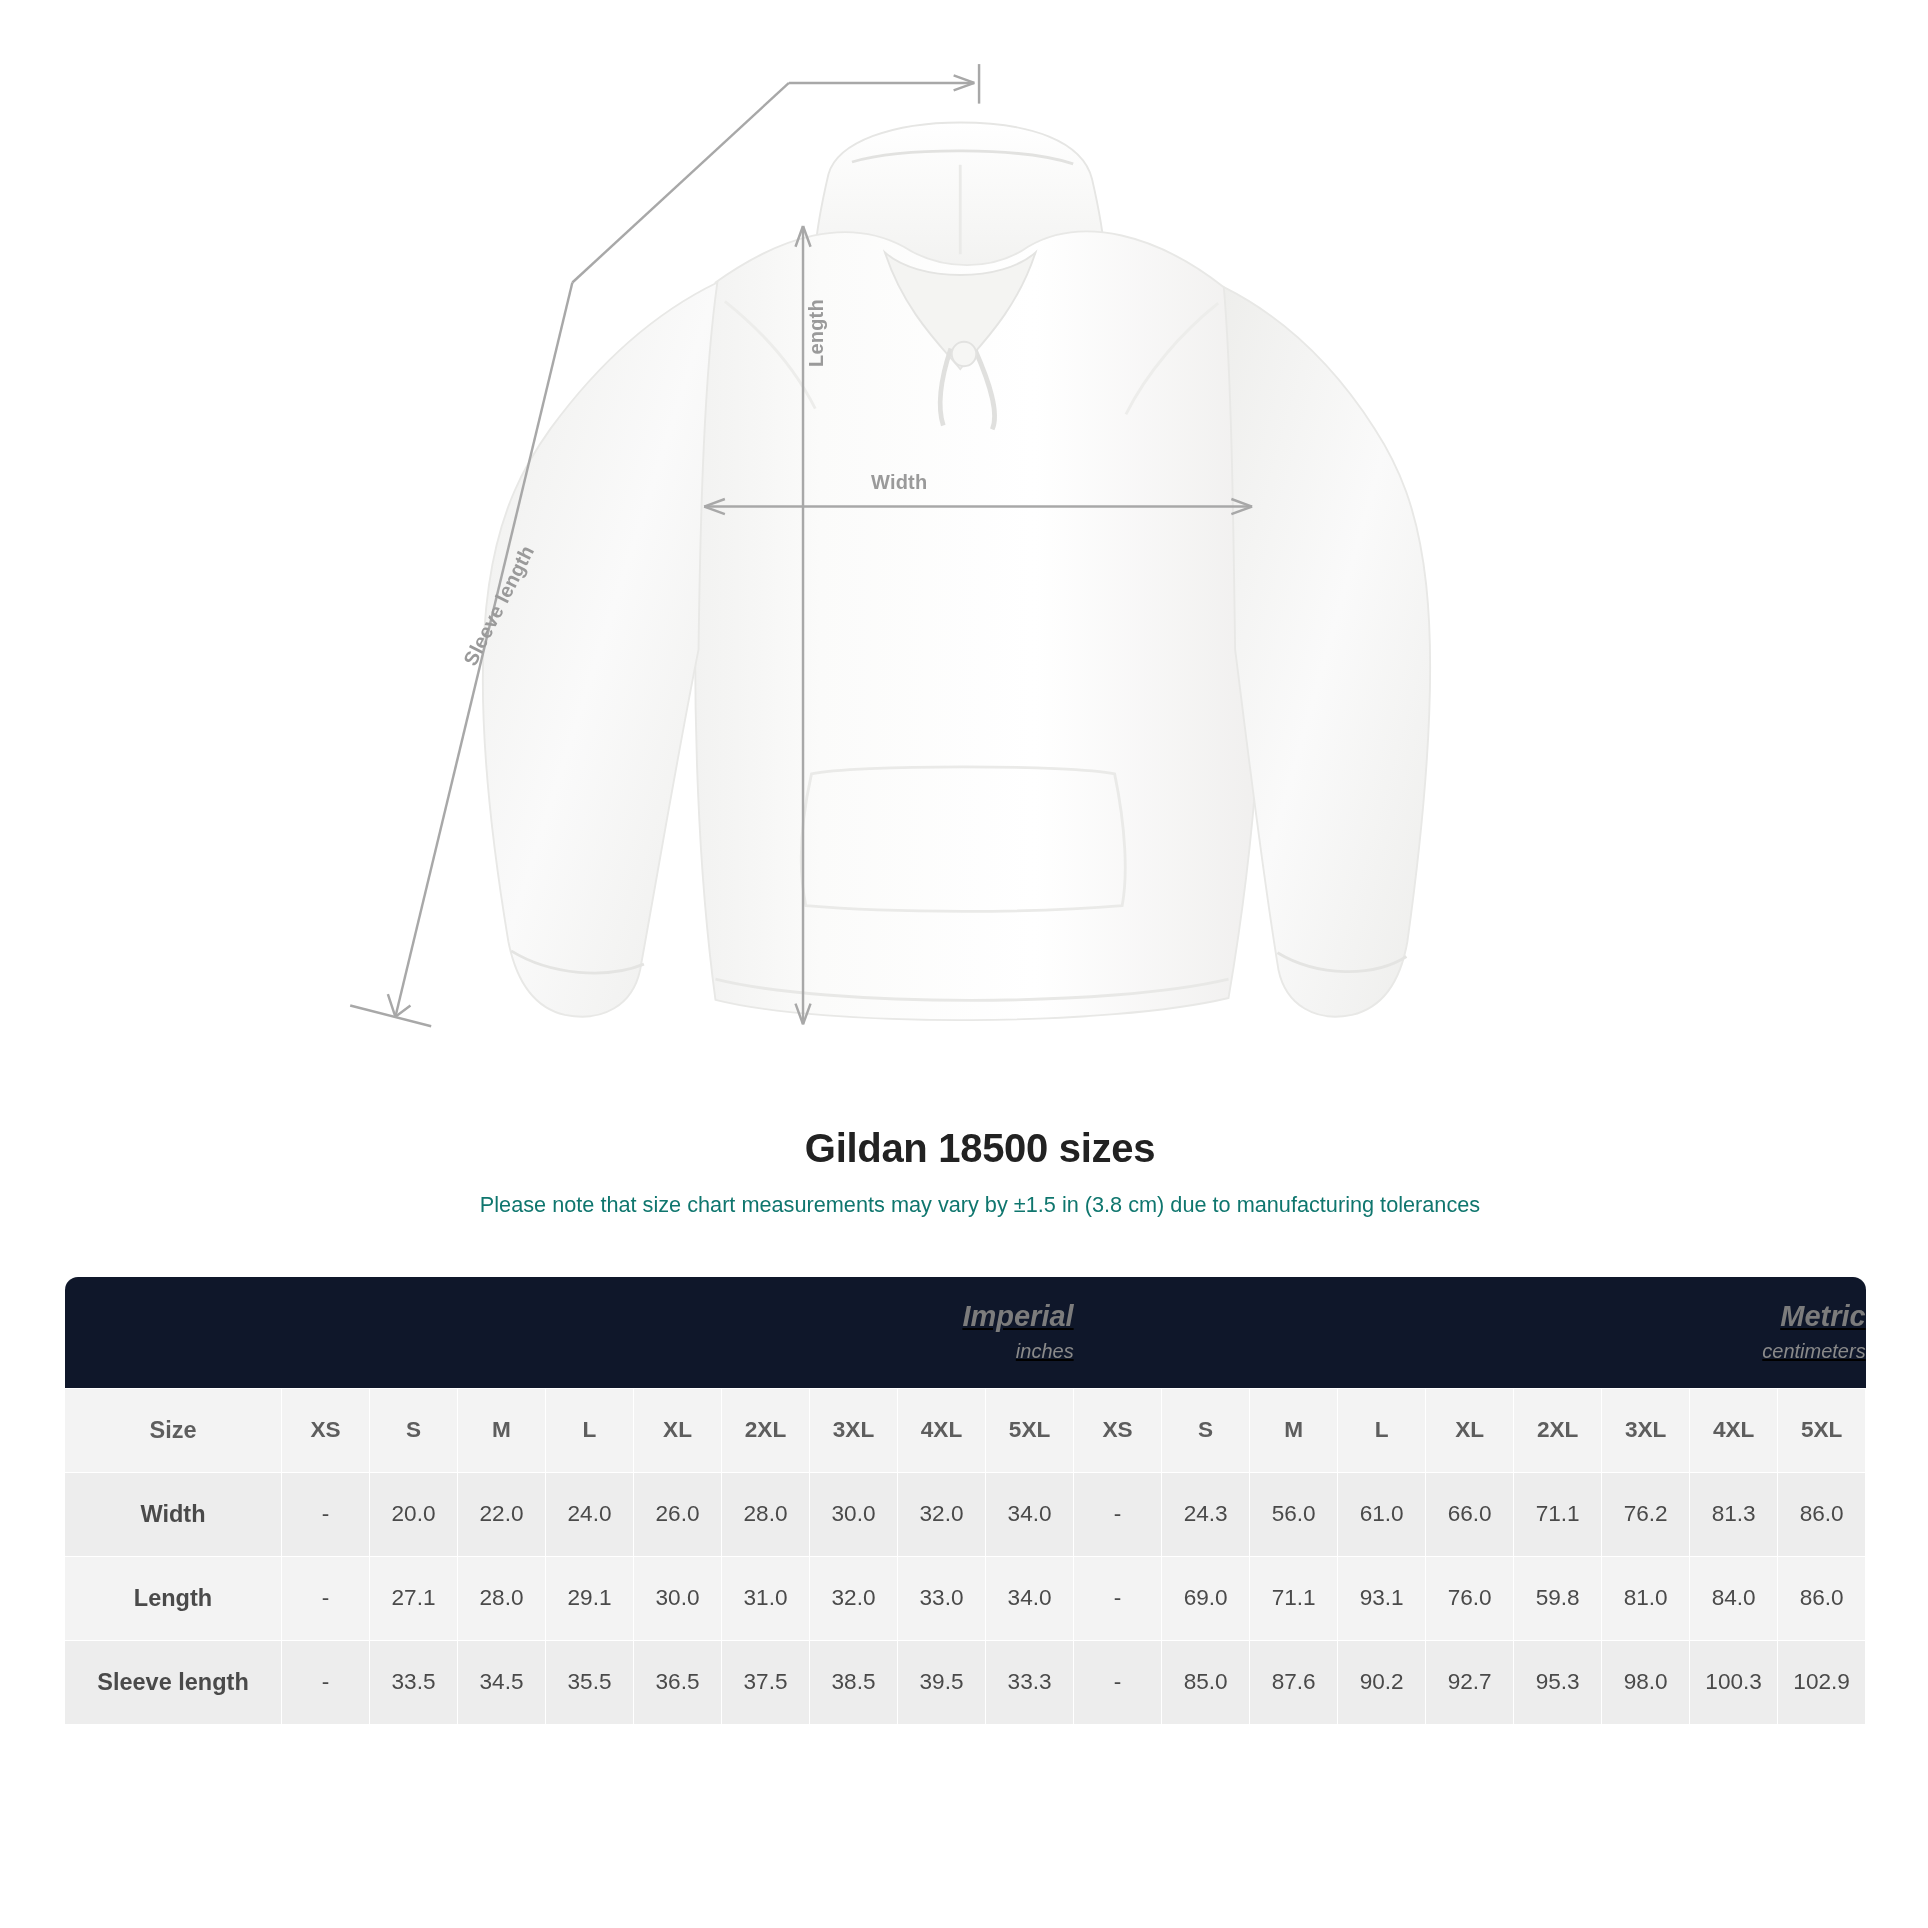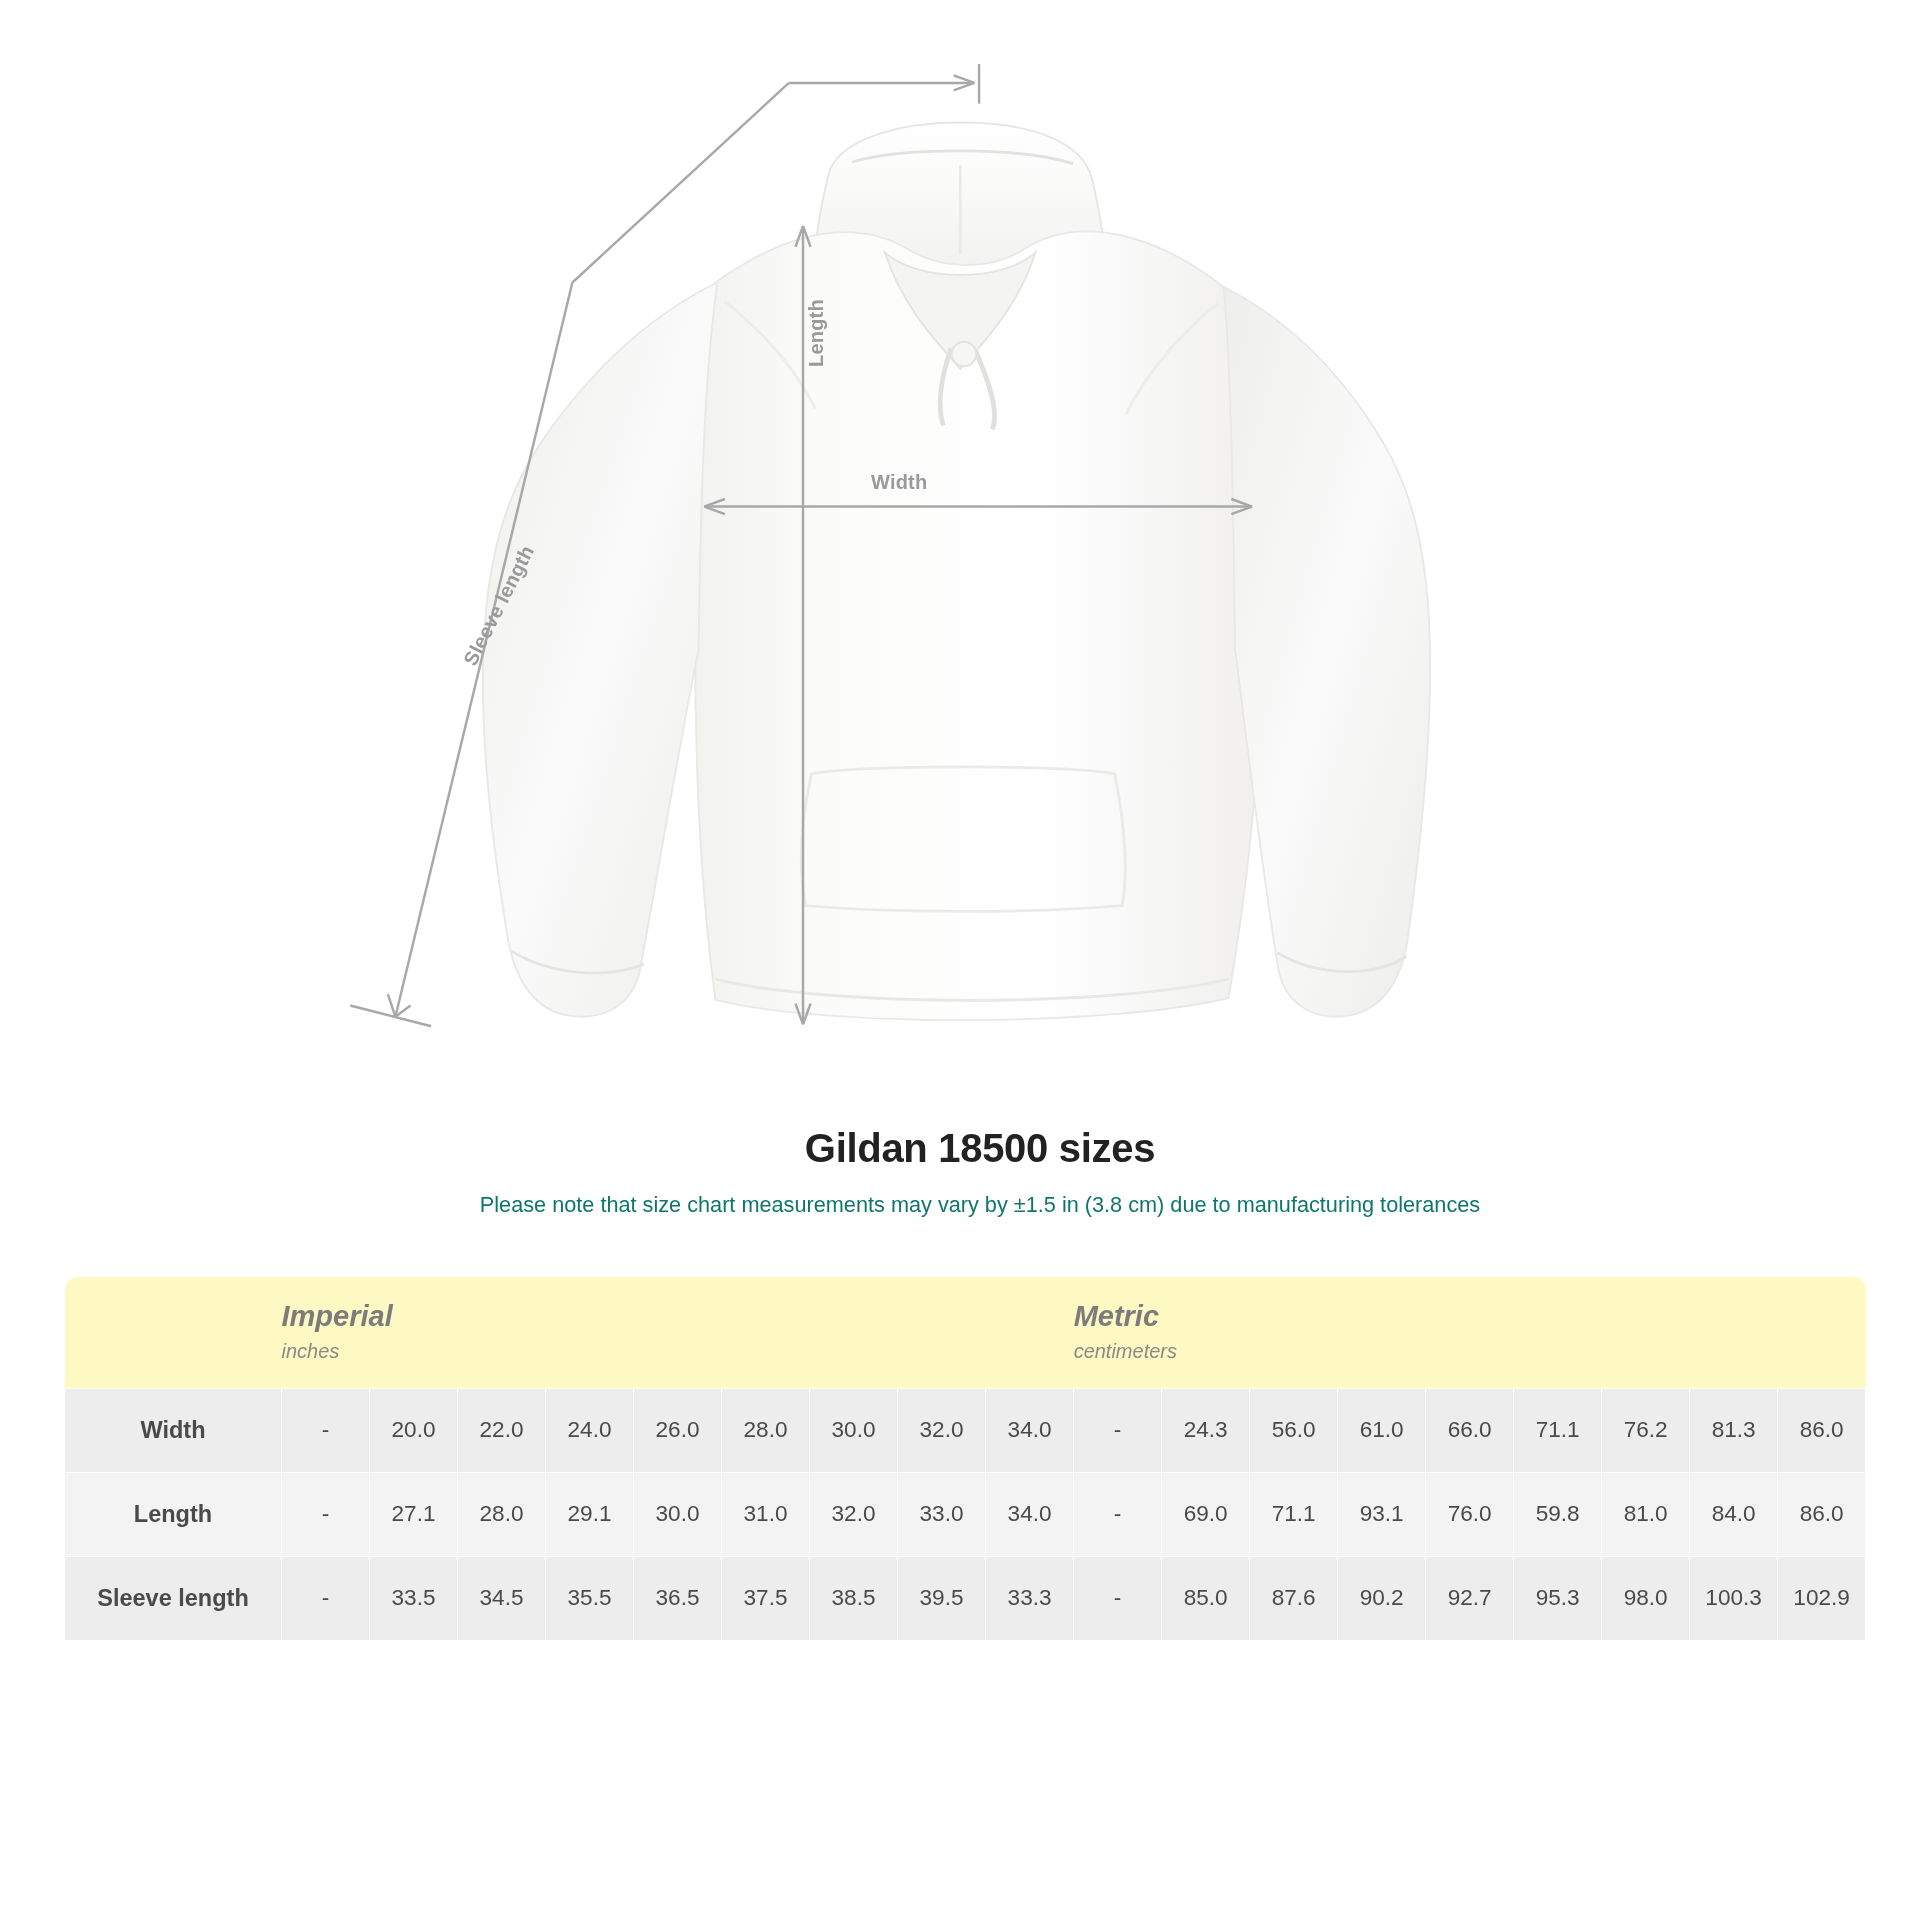--- a/index.html
+++ b/index.html
@@ -85,24 +85,25 @@
     left: 64px;
     top: 1277px;
     width: 1800px;
   }
   table.size-table {
     border-collapse: collapse;
     width: 1800px;
     table-layout: fixed;
   }
   table.size-table tr.unit-row td {
-    background: #fef9c3;
+    background: #0f172a;
     border: none;
-    text-align: left;
+    text-align: right;
     padding: 22.6px 0 24.5px 0;
+    text-decoration: underline;
   }
   tr.unit-row td.first {
     border-top-left-radius: 13px;
   }
   tr.unit-row td.last {
     border-top-right-radius: 13px;
   }
   .unit-name {
     font-size: 29px;
     font-weight: bold;
@@ -258,20 +259,41 @@
           <td class="first"></td>
           <td colspan="9">
             <div class="unit-name">Imperial</div>
             <div class="unit-sub">inches</div>
           </td>
           <td colspan="9" class="last">
             <div class="unit-name">Metric</div>
             <div class="unit-sub">centimeters</div>
           </td>
         </tr>
+        <tr class="head-row">
+          <td class="rowlabel">Size</td>
+          <td>XS</td>
+          <td>S</td>
+          <td>M</td>
+          <td>L</td>
+          <td>XL</td>
+          <td>2XL</td>
+          <td>3XL</td>
+          <td>4XL</td>
+          <td>5XL</td>
+          <td>XS</td>
+          <td>S</td>
+          <td>M</td>
+          <td>L</td>
+          <td>XL</td>
+          <td>2XL</td>
+          <td>3XL</td>
+          <td>4XL</td>
+          <td>5XL</td>
+        </tr>
 
         <tr class="data-row alt">
           <td class="rowlabel">Width</td>
           <td>-</td>
           <td>20.0</td>
           <td>22.0</td>
           <td>24.0</td>
           <td>26.0</td>
           <td>28.0</td>
           <td>30.0</td>

